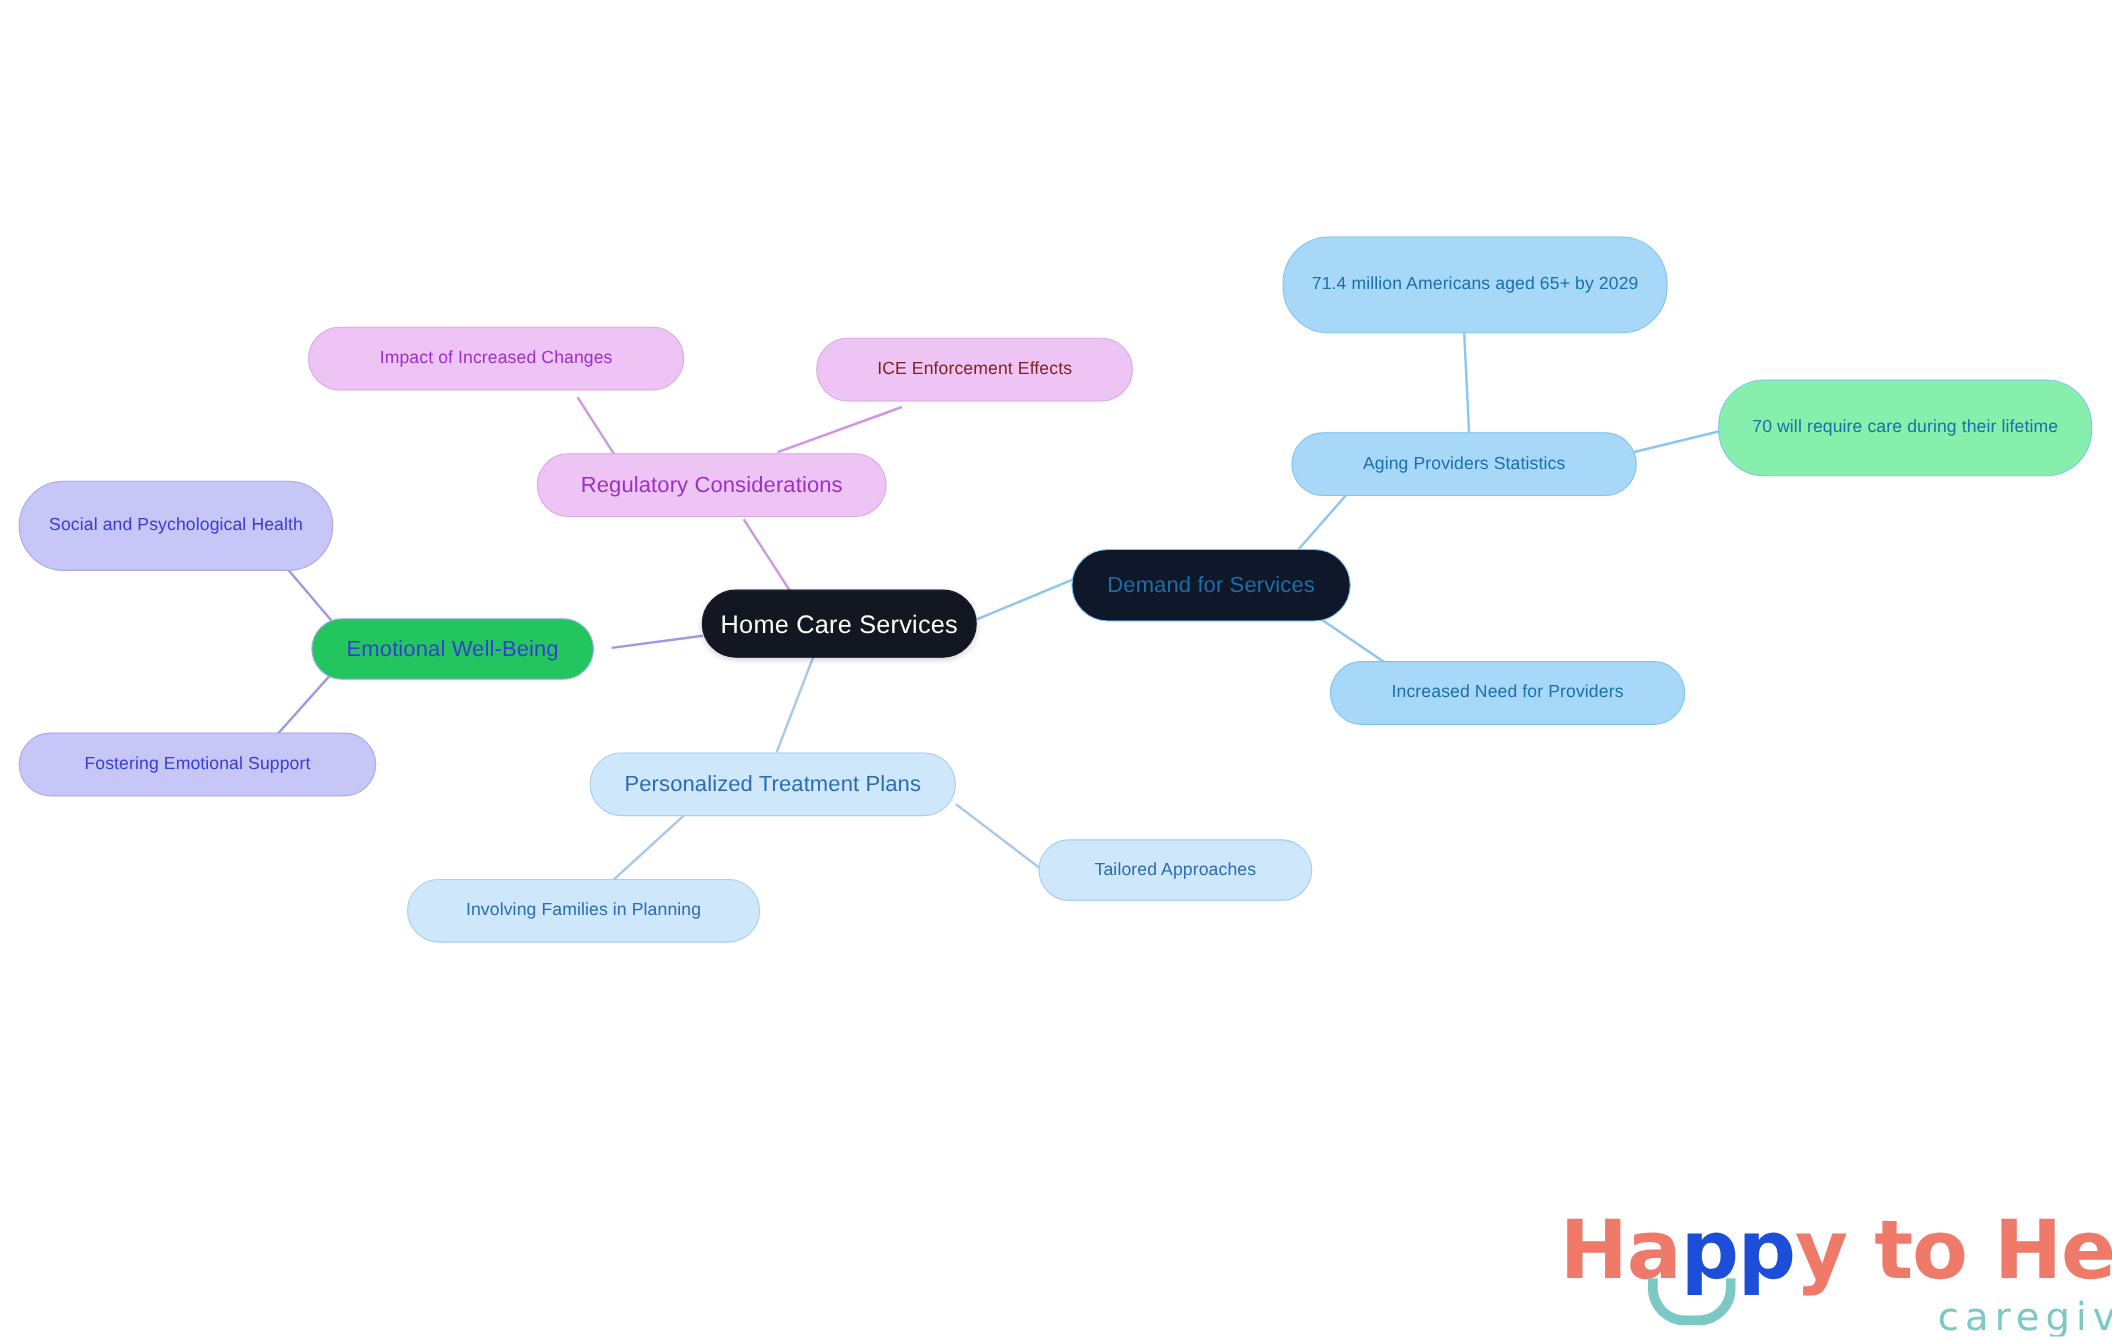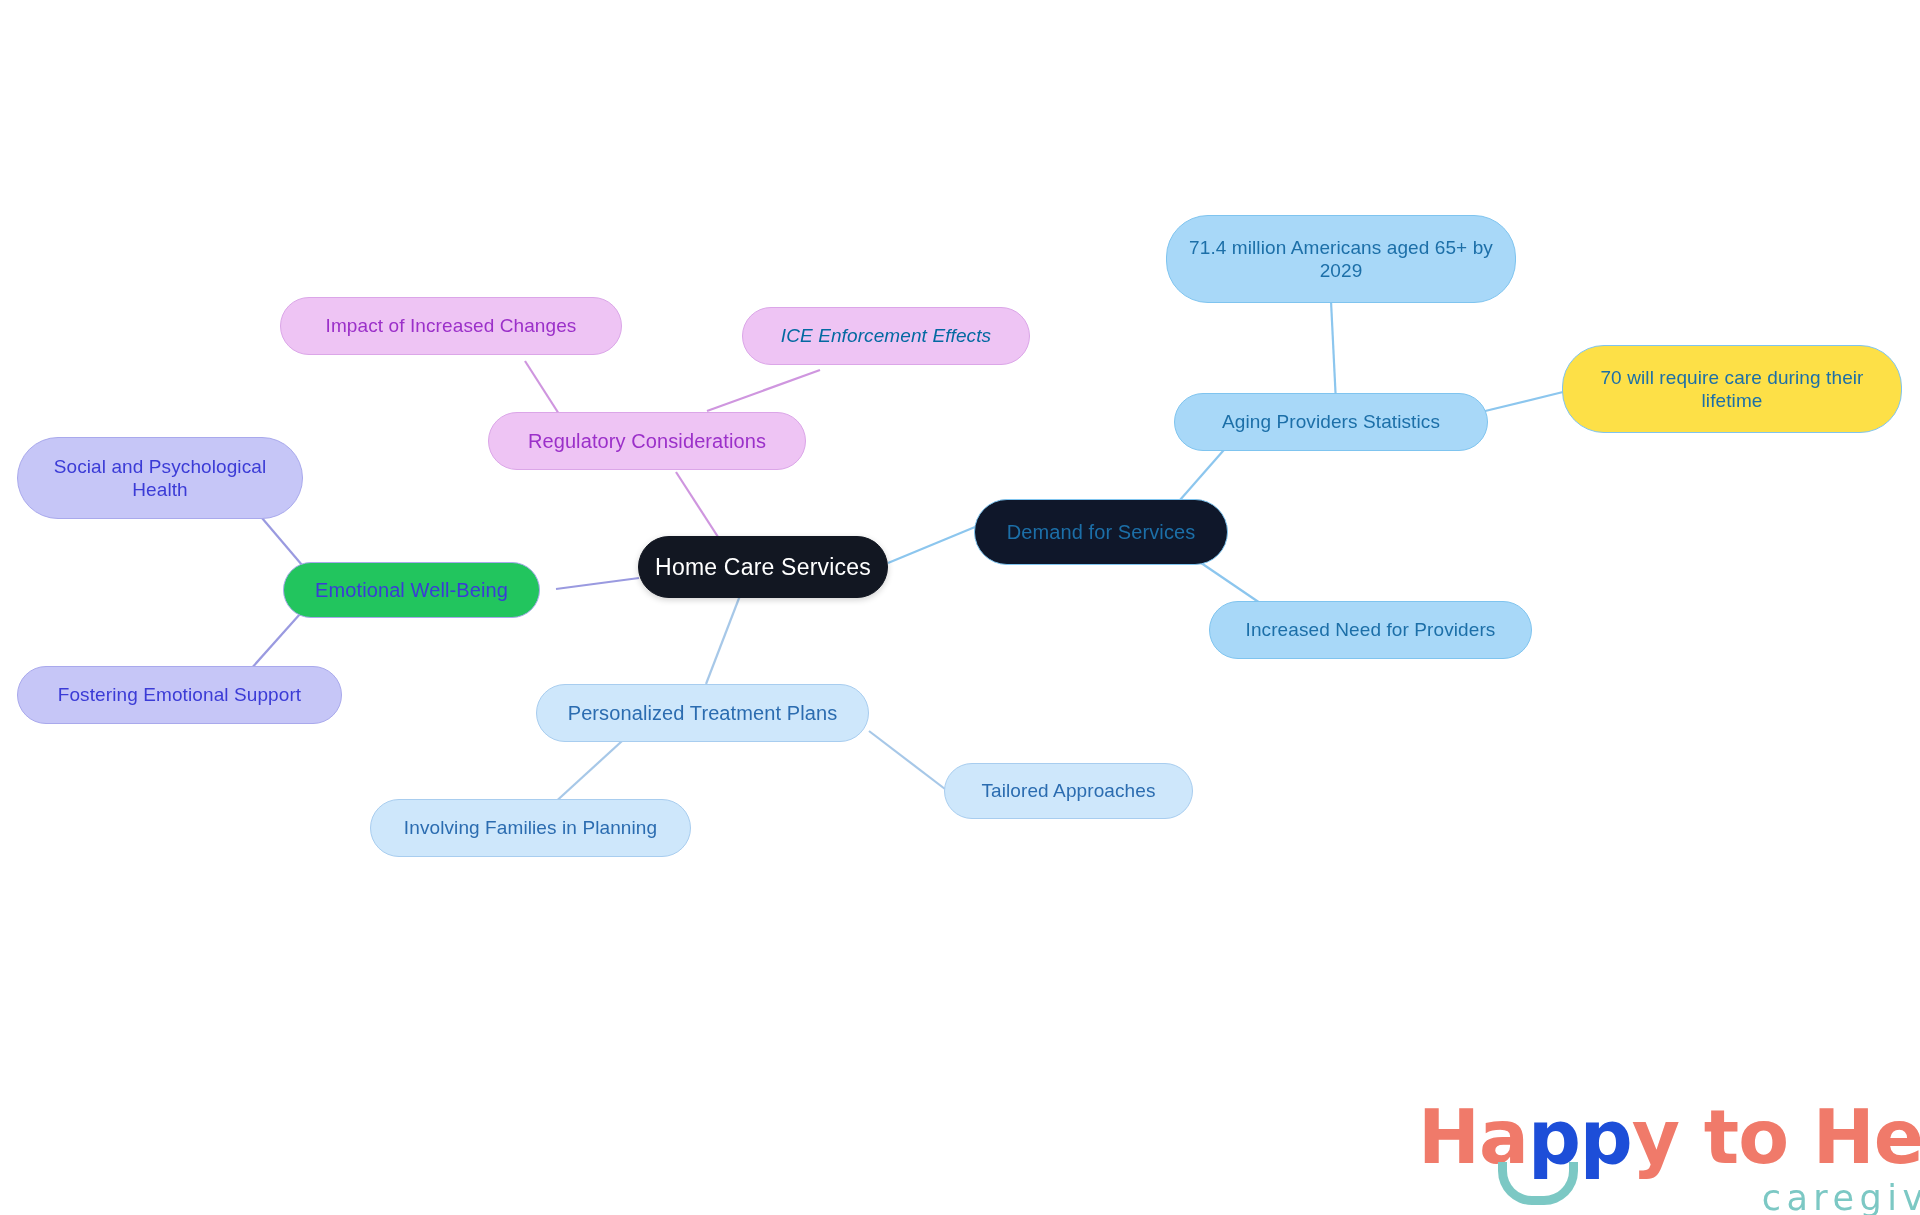--- a/index.html
+++ b/index.html
@@ -42,21 +42,21 @@
     z-index: 5;
   }
   .node-root {
     border-radius: 46px;
     font-size: 23px;
     font-weight: 400;
     letter-spacing: 0.2px;
     box-shadow: 0 2px 6px rgba(0,0,0,0.18);
   }
   .node-l1 { font-size: 20px; }
-  .node-l2 { font-size: 19px; }
+  .node-l2 { font-size: 16px; }
 
   
   #logo {
     position: absolute;
     z-index: 9;
     user-select: none;
   }
   #logo-main {
     position: relative;
     font-family: "DejaVu Sans", sans-serif;
@@ -131,21 +131,21 @@
   <div class="node node-l1" style="left:974px; top:499px; width:254px; height:66px;
               background:#0f172a; color:#1C6FA8; border-color:#7FC4EF;">Demand for Services</div>
 
   <div class="node node-l2" style="left:1174px; top:393px; width:314px; height:58px;
               background:#A8D8F8; color:#1C6FA8; border-color:#7FC4EF;">Aging Providers Statistics</div>
 
   <div class="node node-l2" style="left:1166px; top:215px; width:350px; height:88px;
               background:#A8D8F8; color:#1C6FA8; border-color:#7FC4EF;">71.4 million Americans aged 65+ by 2029</div>
 
   <div class="node node-l2" style="left:1562px; top:345px; width:340px; height:88px;
-              background:#fde047; color:#1C6FA8; border-color:#7FC4EF;">70 will require care during their lifetime</div>
+              background:#86efac; color:#1C6FA8; border-color:#7FC4EF;">70 will require care during their lifetime</div>
 
   <div class="node node-l2" style="left:1209px; top:601px; width:323px; height:58px;
               background:#A8D8F8; color:#1C6FA8; border-color:#7FC4EF;">Increased Need for Providers</div>
 
   <div class="node node-l2" style="left:944px; top:763px; width:249px; height:56px;
               background:#CEE7FB; color:#2B6CB0; border-color:#A8CDEF;">Tailored Approaches</div>
 
   <div class="node node-l1" style="left:536px; top:684px; width:333px; height:58px;
               background:#CEE7FB; color:#2B6CB0; border-color:#A8CDEF;">Personalized Treatment Plans</div>
 
@@ -161,21 +161,21 @@
   <div class="node node-l2" style="left:17px; top:666px; width:325px; height:58px;
               background:#C6C6F7; color:#3B3BD6; border-color:#A9A9EC;">Fostering Emotional Support</div>
 
   <div class="node node-l1" style="left:488px; top:412px; width:318px; height:58px;
               background:#EEC4F4; color:#9B30C9; border-color:#DBA6E8;">Regulatory Considerations</div>
 
   <div class="node node-l2" style="left:280px; top:297px; width:342px; height:58px;
               background:#EEC4F4; color:#9B30C9; border-color:#DBA6E8;">Impact of Increased Changes</div>
 
   <div class="node node-l2" style="left:742px; top:307px; width:288px; height:58px;
-              background:#EEC4F4; color:#0369a1; border-color:#DBA6E8;font-style:italic;">ICE Enforcement Effects</div>
+              background:#EEC4F4; color:#7f1d1d; border-color:#DBA6E8;">ICE Enforcement Effects</div>
 
   <div id="logo" style="left:1418px; top:1100px;">
     <div id="logo-main">
       <span class="coral">Ha</span><span class="teal">pp</span><span class="coral">y</span><span class="coral"> to Help</span>
       <div id="logo-smile"></div>
     </div>
     <div id="logo-sub">caregiving</div>
   </div>
 
 </div>

